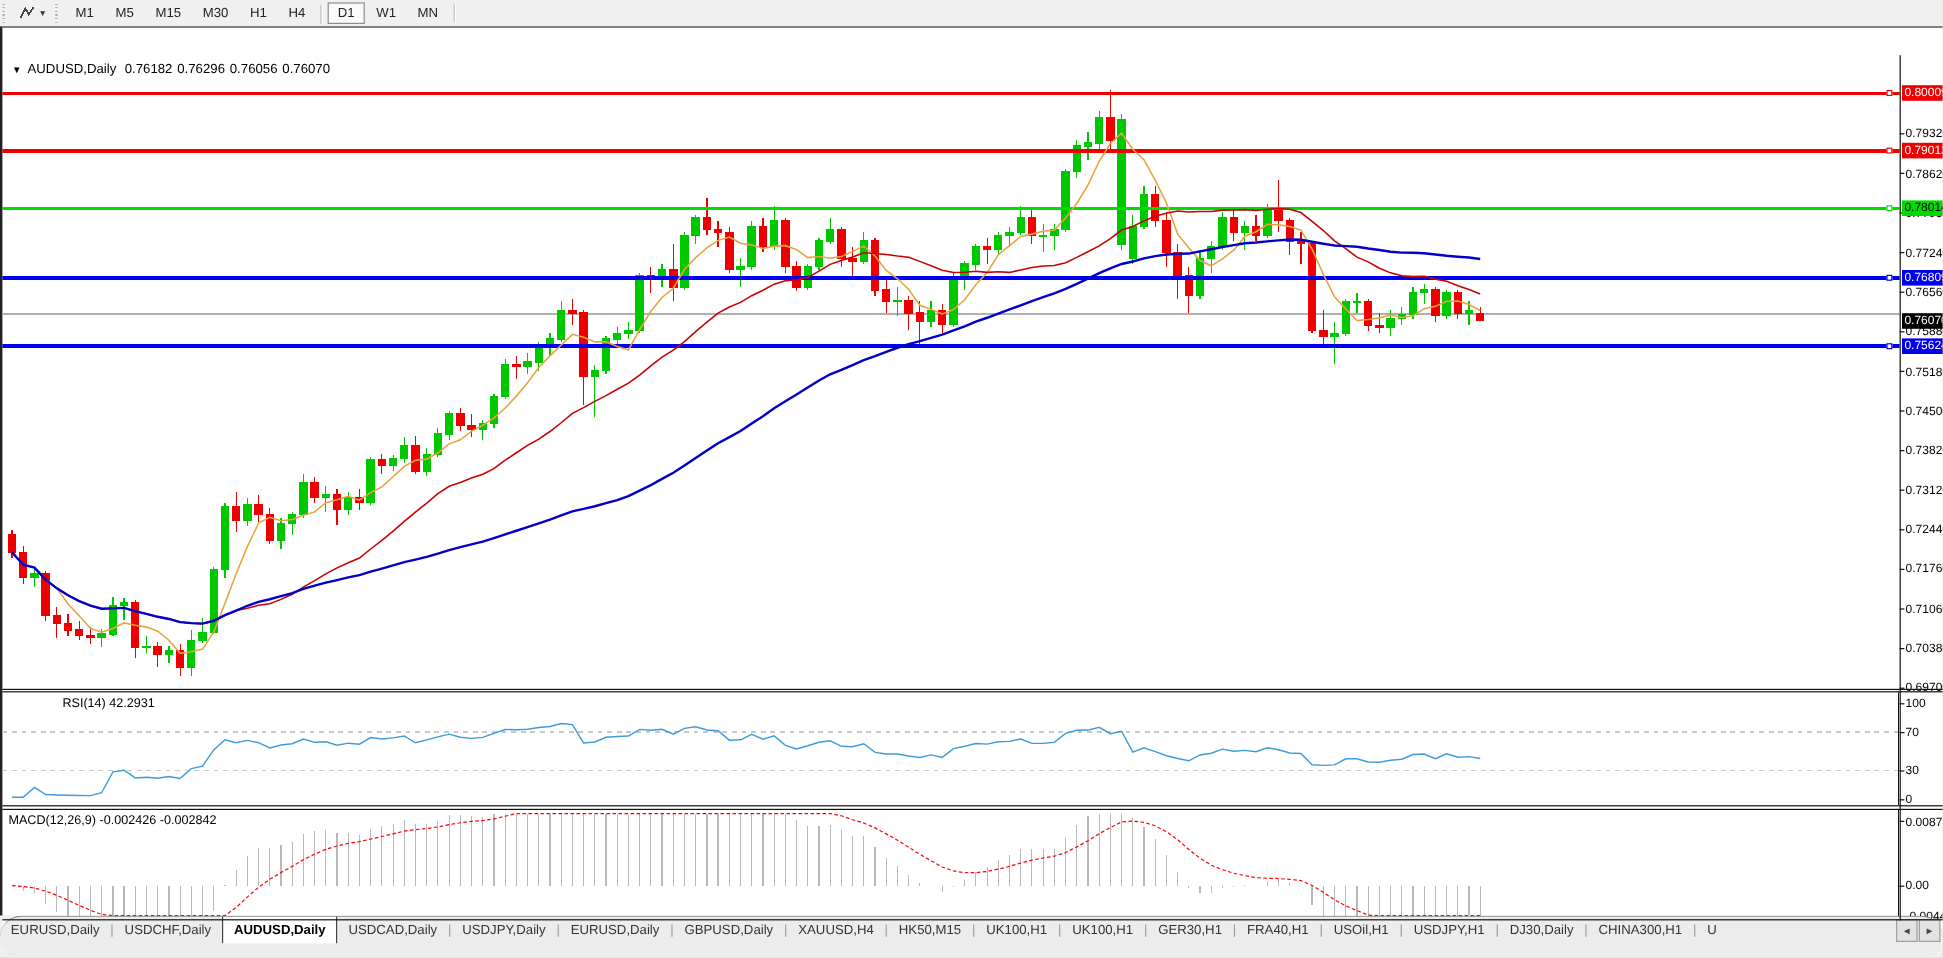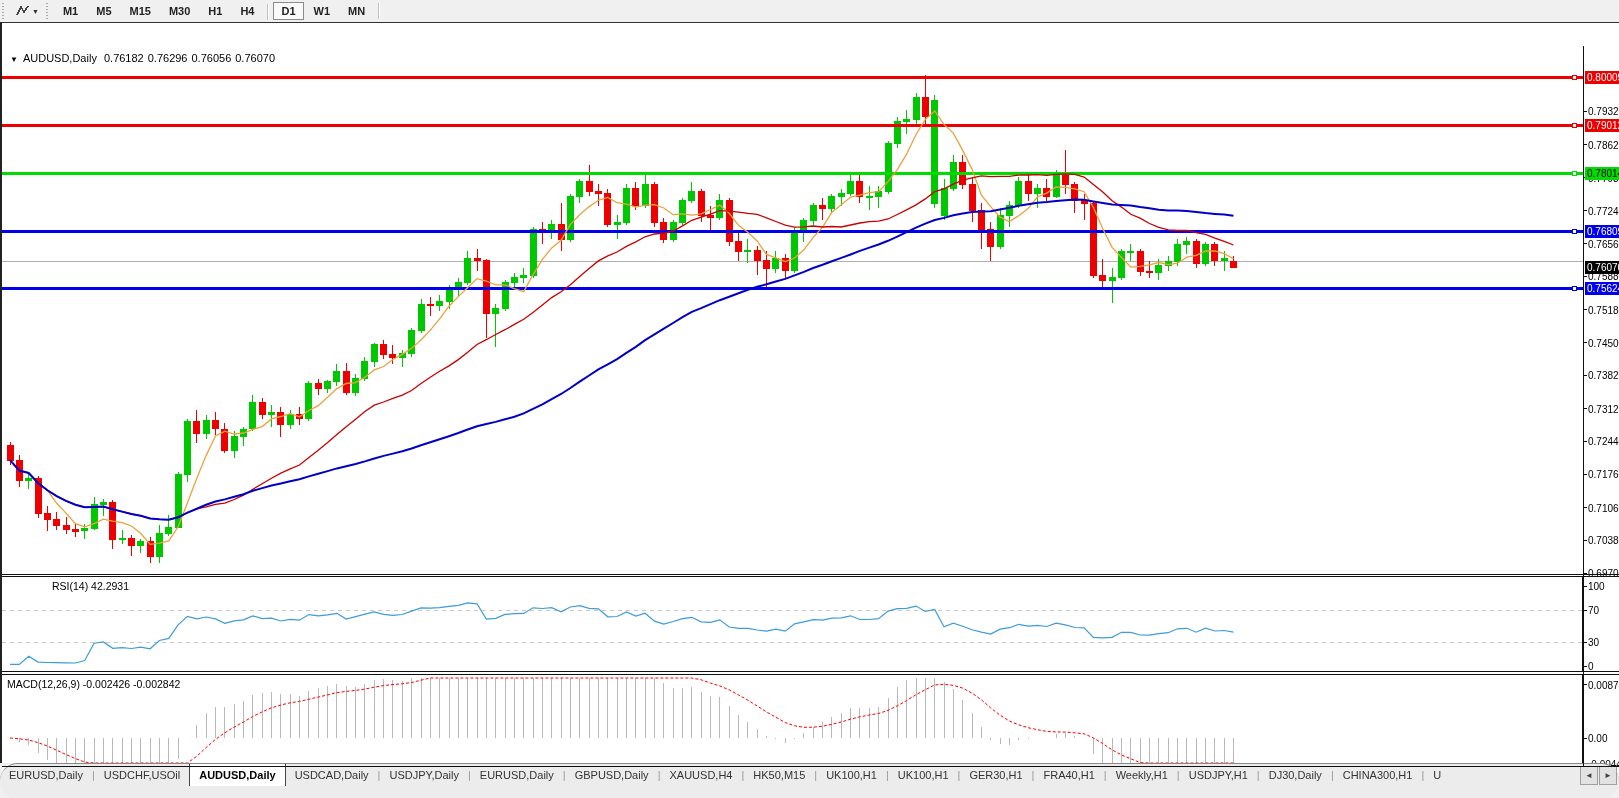--- a/index.html
+++ b/index.html
@@ -53,21 +53,21 @@
 
   <div id="toolbar">
     <div class="grip"></div>
     <div class="toolbtn">
       <svg width="15" height="14" style="position:static">
         <polyline points="2,11 6,3 9,8 13,2" fill="none" stroke="#444" stroke-width="1.5"></polyline>
       </svg>
       <span class="dd">▼</span>
     </div>
     <div class="grip"></div>
-    <div id="tfwrap" style="display:flex;align-items:flex-end;font-weight:bold;">
+    <div id="tfwrap" style="display:flex;align-items:flex-end;">
         <div class="tfbtn">M1</div>
         <div class="tfbtn">M5</div>
         <div class="tfbtn">M15</div>
         <div class="tfbtn">M30</div>
         <div class="tfbtn">H1</div>
         <div class="tfbtn">H4</div>
         <div class="tsep"></div>
         <div class="tfbtn active">D1</div>
         <div class="tfbtn">W1</div>
         <div class="tfbtn">MN</div>
@@ -606,21 +606,21 @@
         <div class="xlab" style="left: 1152px;">31 Mar 2021</div>
         <div class="xtick" style="left: 1217px;"></div>
         <div class="xlab" style="left: 1213px;">9 Apr 2021</div>
       </div>
   </div>
 
   <div id="tabbar">
     <div id="tabs">
         <div class="tab">EURUSD,Daily</div>
         <span class="tabsep">|</span>
-        <div class="tab">USDCHF,USOil</div>
+        <div class="tab">USDCHF,Daily</div>
         <div class="tab active">AUDUSD,Daily</div>
         <div class="tab">USDCAD,Daily</div>
         <span class="tabsep">|</span>
         <div class="tab">USDJPY,Daily</div>
         <span class="tabsep">|</span>
         <div class="tab">EURUSD,Daily</div>
         <span class="tabsep">|</span>
         <div class="tab">GBPUSD,Daily</div>
         <span class="tabsep">|</span>
         <div class="tab">XAUUSD,H4</div>
@@ -628,21 +628,21 @@
         <div class="tab">HK50,M15</div>
         <span class="tabsep">|</span>
         <div class="tab">UK100,H1</div>
         <span class="tabsep">|</span>
         <div class="tab">UK100,H1</div>
         <span class="tabsep">|</span>
         <div class="tab">GER30,H1</div>
         <span class="tabsep">|</span>
         <div class="tab">FRA40,H1</div>
         <span class="tabsep">|</span>
-        <div class="tab">Weekly,H1</div>
+        <div class="tab">USOil,H1</div>
         <span class="tabsep">|</span>
         <div class="tab">USDJPY,H1</div>
         <span class="tabsep">|</span>
         <div class="tab">DJ30,Daily</div>
         <span class="tabsep">|</span>
         <div class="tab">CHINA300,H1</div>
         <span class="tabsep">|</span>
         <div class="tab">U</div>
       </div>
     <div class="tabarrows">

